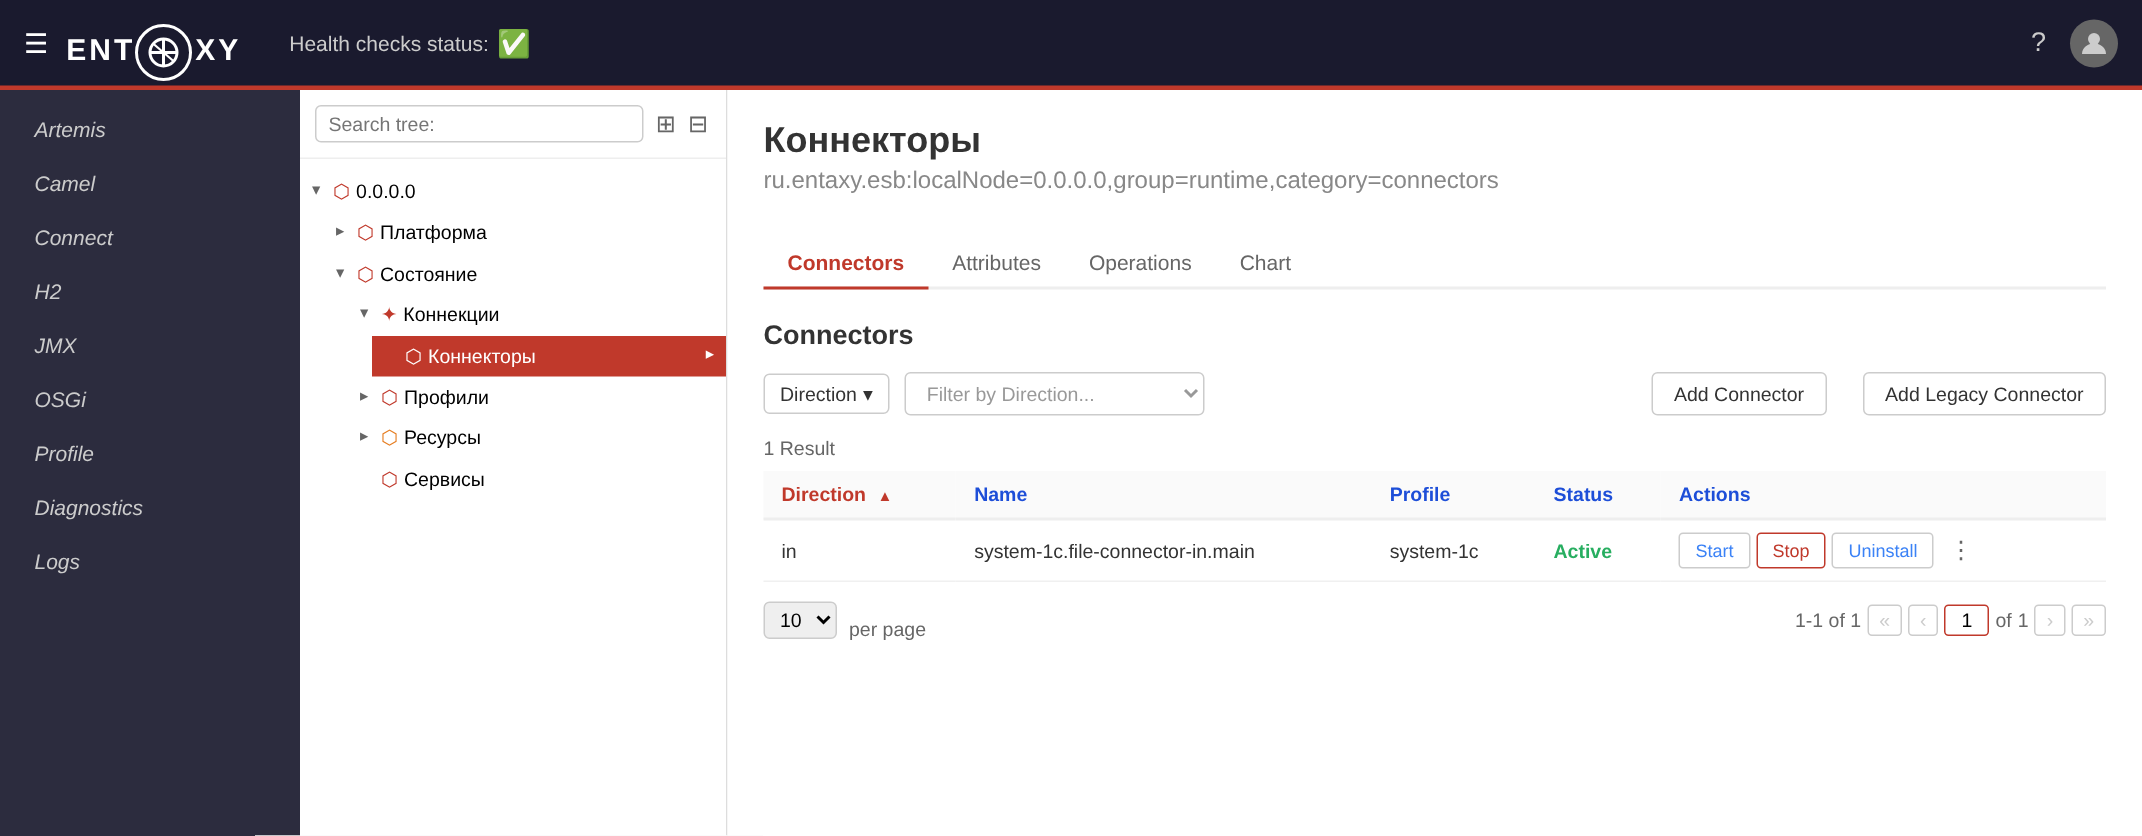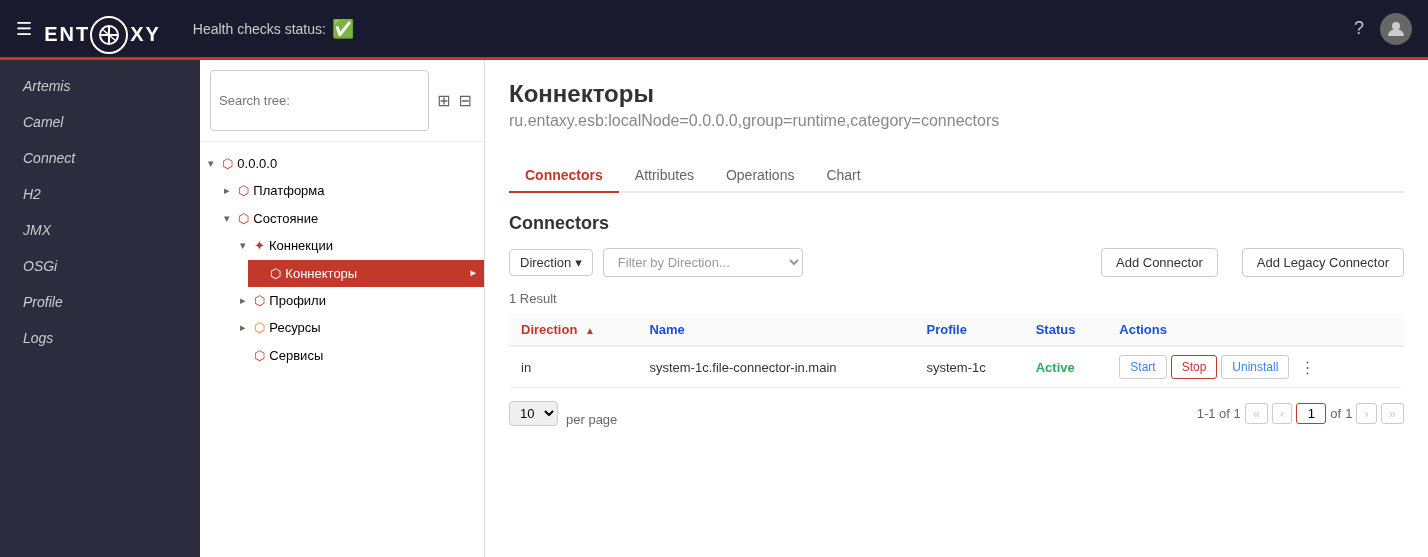--- a/index.html
+++ b/index.html
@@ -112,21 +112,21 @@
       padding: 10px;
       border-bottom: 1px solid #eee;
       display: flex;
       gap: 6px;
       align-items: center;
     }
     .tree-search-input {
       flex: 1;
       border: 1px solid #ccc;
       border-radius: 4px;
-      padding: 22px 8px;
+      padding: 4px 8px;
       font-size: 13px;
       color: #666;
     }
     .tree-search-icons { display: flex; gap: 4px; }
     .tree-icon-btn { cursor: pointer; color: #666; font-size: 16px; padding: 2px; }
 
     .tree-content { overflow-y: auto; flex: 1; padding: 8px 0; }
 
     .tree-node {
       font-size: 13px;
@@ -328,20 +328,21 @@
 <div class="main-layout">
 
   <div class="sidebar">
     <div class="sidebar-item">Artemis</div>
     <div class="sidebar-item">Camel</div>
     <div class="sidebar-item">Connect</div>
     <div class="sidebar-item">H2</div>
     <div class="sidebar-item">JMX</div>
     <div class="sidebar-item">OSGi</div>
     <div class="sidebar-item">Profile</div>
+    <div class="sidebar-item">Diagnostics</div>
     <div class="sidebar-item">Logs</div>
   </div>
 
   <div class="tree-panel">
     <div class="tree-search-bar">
       <input class="tree-search-input" type="text" placeholder="Search tree:" style="">
       <div class="tree-search-icons">
         <span class="tree-icon-btn">⊞</span>
         <span class="tree-icon-btn">⊟</span>
       </div>

